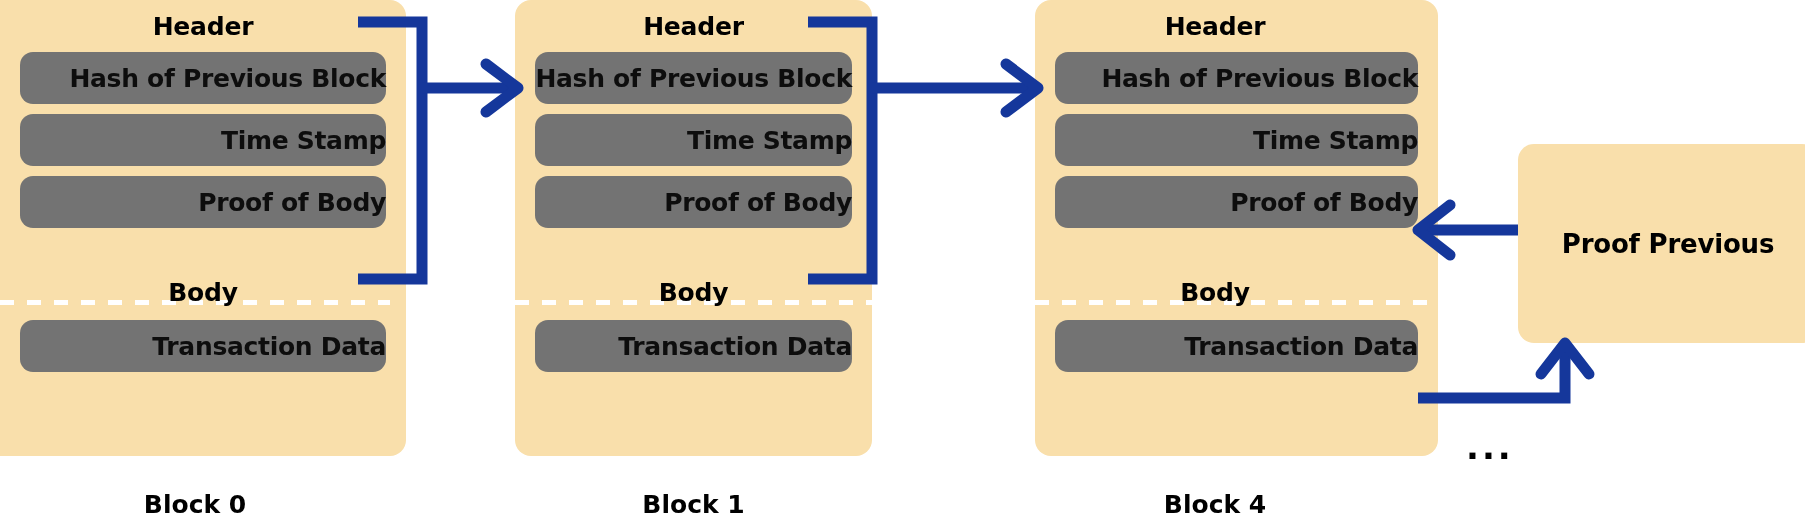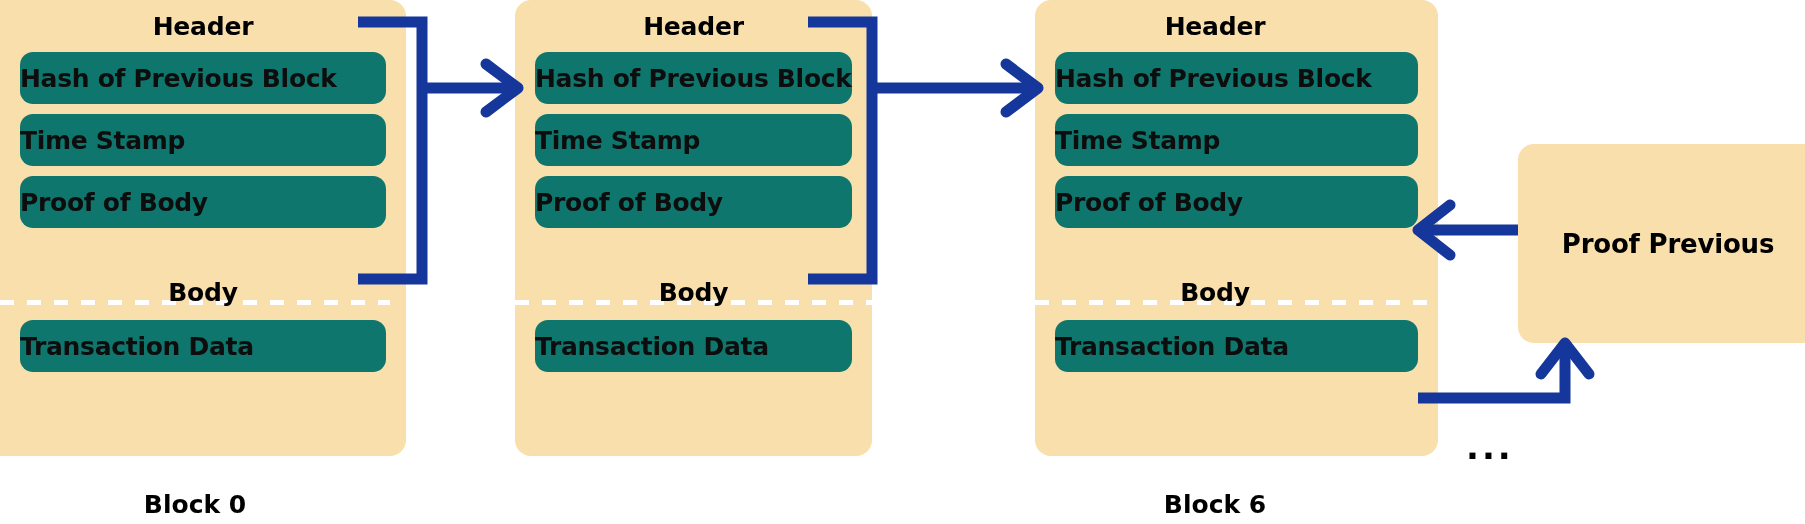--- a/index.html
+++ b/index.html
@@ -39,25 +39,25 @@
     font-size: 25px;
     font-weight: bold;
     color: #000000;
     letter-spacing: -0.2px;
     line-height: 1;
     white-space: nowrap;
   }
 
   .field {
     position: absolute;
-    background: #0f766e;
+    background: #737373;
     border-radius: 13px;
     display: flex;
     align-items: center;
-    justify-content: flex-start;
+    justify-content: flex-end;
     box-sizing: border-box;
   }
   .field-label {
     font-size: 25px;
     font-weight: bold;
     color: #0d0d0d;
     letter-spacing: -0.3px;
     white-space: nowrap;
     line-height: 1;
   }
@@ -161,20 +161,21 @@
     </div>
 
     <div class="divider" style="left:0px; top:300px; width:357px;"></div>
 
     <div class="section-title" style="top:280px; left:0px; width:357px;">Body</div>
 
     <div class="field" style="left:20px; top:320px; width:317px; height:52px;">
       <span class="field-label">Transaction Data</span>
     </div>
   </div>
+  <div class="block-caption" style="left:515px; top:492px; width:357px;">Block 1</div>
 
   <div class="block" style="left:1035px; top:0px; width:403px; height:456px;">
     <div class="section-title" style="top:14px; left:0px; width:360px;">Header</div>
 
     <div class="field" style="left:20px; top:52px; width:363px; height:52px;">
       <span class="field-label">Hash of Previous Block</span>
     </div>
     <div class="field" style="left:20px; top:114px; width:363px; height:52px;">
       <span class="field-label">Time Stamp</span>
     </div>
@@ -183,21 +184,21 @@
     </div>
 
     <div class="divider" style="left:0px; top:300px; width:403px;"></div>
 
     <div class="section-title" style="top:280px; left:0px; width:360px;">Body</div>
 
     <div class="field" style="left:20px; top:320px; width:363px; height:52px;">
       <span class="field-label">Transaction Data</span>
     </div>
   </div>
-  <div class="block-caption" style="left:1035px; top:492px; width:360px;">Block 6</div>
+  <div class="block-caption" style="left:1035px; top:492px; width:360px;">Block 4</div>
 
   <div class="ellipsis" style="left:1466px; top:430px;">...</div>
 
   <div class="pgen" style="left:1518px; top:144px; width:300px; height:199px;">
     <span class="pgen-label">Proof Previous</span>
   </div>
 
   <svg id="wires" viewBox="0 0 1805 524">
     <g fill="none" stroke="#15379B" stroke-width="11" stroke-linecap="butt" stroke-linejoin="miter">
 

